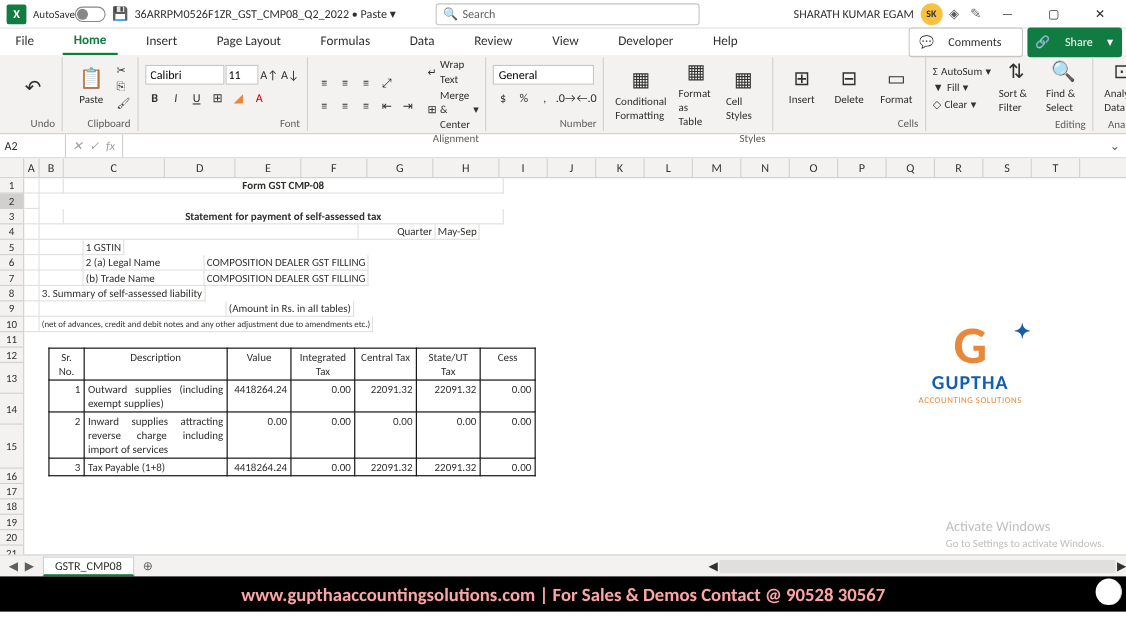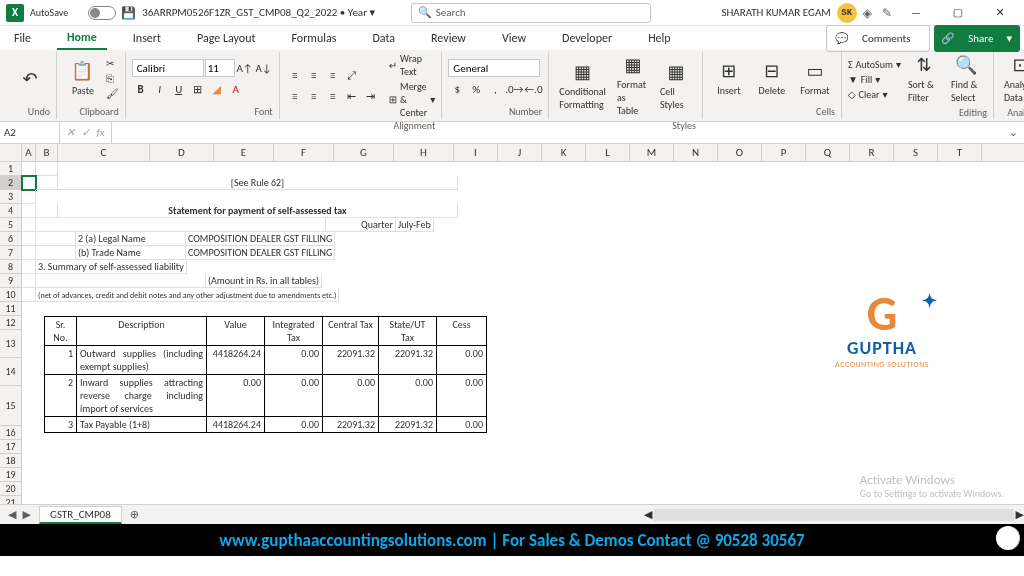--- a/index.html
+++ b/index.html
@@ -1,29 +1,29 @@
 <!DOCTYPE html>
 <html><head>
 <meta charset="utf-8">
 <style>
 * { margin:0; padding:0; box-sizing:border-box; font-family:"Segoe UI",Calibri,Arial,sans-serif; }
 body { width:1024px; height:576px; overflow:hidden; background:#fff; font-size:11px; color:#323130; }
 
 
 .titlebar { height:26px; background:#fff; display:flex; align-items:center; padding:0 6px; gap:6px; border-bottom:1px solid #e1dfdd; }
 .xicon { width:18px; height:18px; background:#107c41; color:#fff; display:flex; align-items:center; justify-content:center; font-size:11px; font-weight:bold; border-radius:2px; }
-.autosave { display:flex; align-items:center; gap:20px; font-size:10px; }
+.autosave { display:flex; align-items:center; gap:0; font-size:10px; }
 .toggle { width:28px; height:14px; border:1px solid #8a8886; border-radius:7px; position:relative; background:#fff; }
 .toggle::after { content:""; position:absolute; width:10px; height:10px; border-radius:50%; background:#8a8886; top:1px; left:1px; }
 .filesave { width:14px; height:14px; display:flex; align-items:center; justify-content:center; font-size:12px; }
 .filename { font-size:11px; flex:0 0 auto; }
 .searchbar { margin-left:30px; width:240px; height:20px; border:1px solid #c8c6c4; border-radius:3px; display:flex; align-items:center; padding:0 6px; gap:4px; color:#605e5c; font-size:11px; }
 .spacer { flex:1; }
 .user { display:flex; align-items:center; gap:6px; font-size:11px; }
-.avatar { width:20px; height:20px; border-radius:50%; background:#f7c142; color:#323130; display:flex; align-items:center; justify-content:center; font-size:9px; font-weight:bold;font-family:Liberation Mono, monospace; }
+.avatar { width:20px; height:20px; border-radius:50%; background:#f7c142; color:#323130; display:flex; align-items:center; justify-content:center; font-size:9px; font-weight:bold; }
 .titleicons { display:flex; gap:10px; align-items:center; font-size:12px; color:#605e5c; }
 .winbtn { width:36px; height:26px; display:flex; align-items:center; justify-content:center; }
 
 
 .menubar { height:24px; display:flex; align-items:center; padding:0 4px; font-size:12px; gap:16px; }
 .menubar span { padding:4px 10px; cursor:pointer; }
 .menubar .active { border-bottom:2px solid #107c41; color:#107c41; font-weight:600;text-align:right; }
 .menuright { margin-left:auto; display:flex; gap:4px; }
 .comments-btn { border:1px solid #c8c6c4; border-radius:3px; padding:2px 8px; font-size:11px; display:flex; align-items:center; gap:3px; }
 .share-btn { background:#107c41; color:#fff; border-radius:3px; padding:2px 8px; font-size:11px; display:flex; align-items:center; gap:3px; }
@@ -88,34 +88,34 @@
 .activate .sm { font-size:10px; }
 
 
 .tabs { height:20px; border-top:1px solid #d2d0ce; display:flex; align-items:center; background:#f3f2f1; font-size:11px; }
 .tabs .navset { display:flex; gap:6px; padding:0 8px; color:#605e5c; }
 .tabs .tab { background:#fff; border:1px solid #d2d0ce; border-bottom:2px solid #107c41; padding:1px 10px; }
 .tabs .add { padding:0 8px; color:#605e5c; }
 .tabs .scroll { margin-left:auto; width:380px; height:12px; display:flex; align-items:center; gap:2px; }
 .tabs .scroll .track { flex:1; height:12px; background:#e1dfdd; }
 
-.footer { height:32px; background:#000; color:#0ea5e9; display:flex; align-items:center; justify-content:center; font-family:Georgia,"Times New Roman",serif; font-size:17px; font-weight:600; position:relative; }
+.footer { height:32px; background:#000; color:#fca5a5; display:flex; align-items:center; justify-content:center; font-family:Georgia,"Times New Roman",serif; font-size:17px; font-weight:600; position:relative; }
 .footer .corner { position:absolute; right:4px; top:2px; width:24px; height:24px; border-radius:50%; background:#fff; }
 </style>
 </head>
 <body>
 
 <div class="titlebar">
   <div class="xicon">X</div>
   <div class="autosave">
     <span>AutoSave</span>
     <div class="toggle"></div>
   </div>
   <div class="filesave">💾</div>
-  <div class="filename">36ARRPM0526F1ZR_GST_CMP08_Q2_2022 • Year ▾</div>
+  <div class="filename">36ARRPM0526F1ZR_GST_CMP08_Q2_2022 • Paste ▾</div>
   <div class="searchbar">
     <span>🔍</span>
     <span>Search</span>
   </div>
   <div class="spacer"></div>
   <div class="user">
     <span>SHARATH KUMAR EGAM</span>
     <div class="avatar">SK</div>
   </div>
   <div class="titleicons">
@@ -352,39 +352,40 @@
         <div class="rh">17</div>
         <div class="rh">18</div>
         <div class="rh">19</div>
         <div class="rh">20</div>
       <div class="rh">21</div>
     </div>
     <div class="cells">
       <div class="cellrow">
           <div class="c wA"></div>
           <div class="c wB"></div>
-        </div>
-      <div class="cellrow">
-          <div class="c wA selcell"></div>
-          <div class="c wB"></div>
-          <div class="c" style="width:400px;text-align:center">[See Rule 62]</div>
+          <div class="c bold" style="width:400px;text-align:center">Form GST CMP-08</div>
         </div>
       <div class="cellrow">
           <div class="c wA"></div>
         </div>
       <div class="cellrow">
           <div class="c wA"></div>
           <div class="c wB"></div>
           <div class="c bold" style="width:400px;text-align:center">Statement for payment of self-assessed tax</div>
         </div>
       <div class="cellrow">
           <div class="c wA"></div>
           <div class="c" style="width:290px"></div>
           <div class="c" style="width:70px;text-align:right">Quarter</div>
-          <div class="c">July-Feb</div>
+          <div class="c">May-Sep</div>
+        </div>
+      <div class="cellrow">
+          <div class="c wA"></div>
+          <div class="c" style="width:40px"></div>
+          <div class="c">1 GSTIN</div>
         </div>
       <div class="cellrow">
           <div class="c wA"></div>
           <div class="c" style="width:40px"></div>
           <div class="c" style="width:110px">2 (a) Legal Name</div>
           <div class="c">COMPOSITION DEALER GST FILLING</div>
         </div>
       <div class="cellrow">
           <div class="c wA"></div>
           <div class="c" style="width:40px"></div>

